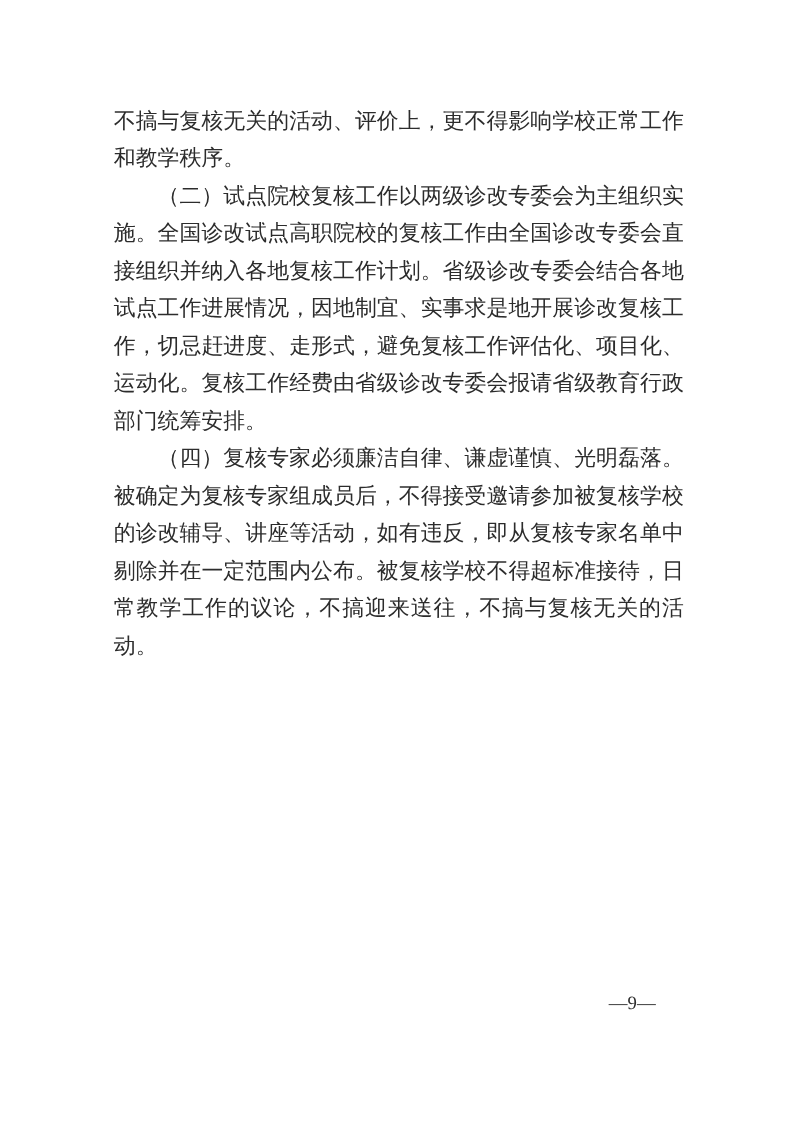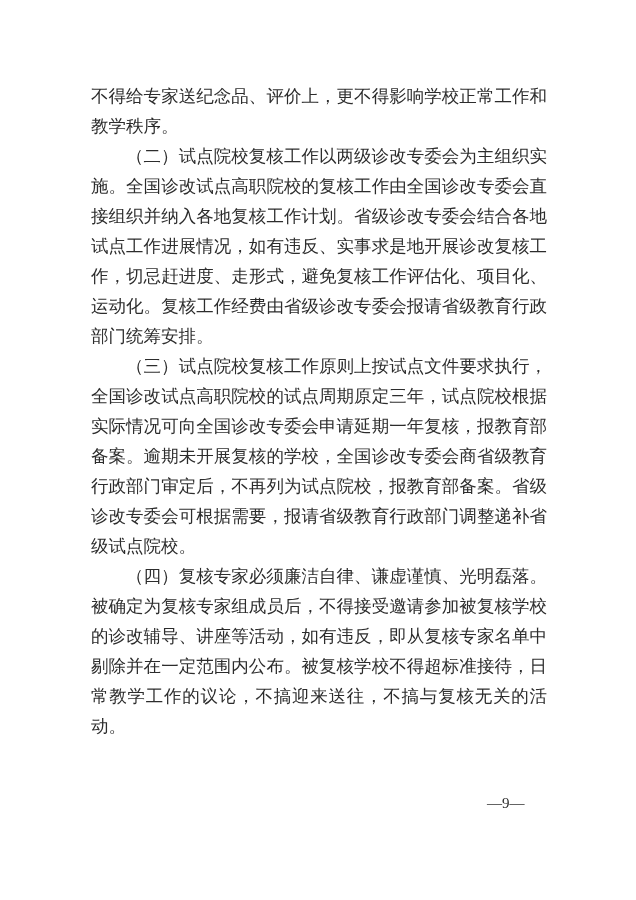--- a/index.html
+++ b/index.html
@@ -41,19 +41,18 @@
     line-height: 18px;
     color: #2c2c2c;
     white-space: nowrap;
   }
 </style>
 </head>
 <body>
 
 <div class="page">
   <div class="body-text">
-    <p class="para">不得给专家送纪念品、评价上，更不得影响学校正常工作和教学秩序。</p>
-    <p class="para indent">（二）试点院校复核工作以两级诊改专委会为主组织实施。全国诊改试点高职院校的复核工作由全国诊改专委会直接组织并纳入各地复核工作计划。省级诊改专委会结合各地试点工作进展情况，如有违反、实事求是地开展诊改复核工作，切忌赶进度、走形式，避免复核工作评估化、项目化、运动化。复核工作经费由省级诊改专委会报请省级教育行政部门统筹安排。</p>
-    <p class="para indent">（三）试点院校复核工作原则上按试点文件要求执行，全国诊改试点高职院校的试点周期原定三年，试点院校根据实际情况可向全国诊改专委会申请延期一年复核，报教育部备案。逾期未开展复核的学校，全国诊改专委会商省级教育行政部门审定后，不再列为试点院校，报教育部备案。省级诊改专委会可根据需要，报请省级教育行政部门调整递补省级试点院校。</p>
+    <p class="para">不搞与复核无关的活动、评价上，更不得影响学校正常工作和教学秩序。</p>
+    <p class="para indent">（二）试点院校复核工作以两级诊改专委会为主组织实施。全国诊改试点高职院校的复核工作由全国诊改专委会直接组织并纳入各地复核工作计划。省级诊改专委会结合各地试点工作进展情况，因地制宜、实事求是地开展诊改复核工作，切忌赶进度、走形式，避免复核工作评估化、项目化、运动化。复核工作经费由省级诊改专委会报请省级教育行政部门统筹安排。</p>
     <p class="para indent">（四）复核专家必须廉洁自律、谦虚谨慎、光明磊落。被确定为复核专家组成员后，不得接受邀请参加被复核学校的诊改辅导、讲座等活动，如有违反，即从复核专家名单中剔除并在一定范围内公布。被复核学校不得超标准接待，日常教学工作的议论，不搞迎来送往，不搞与复核无关的活动。</p>
   </div>
   <div class="page-number">—9—</div>
 </div>
 
 </body></html>

